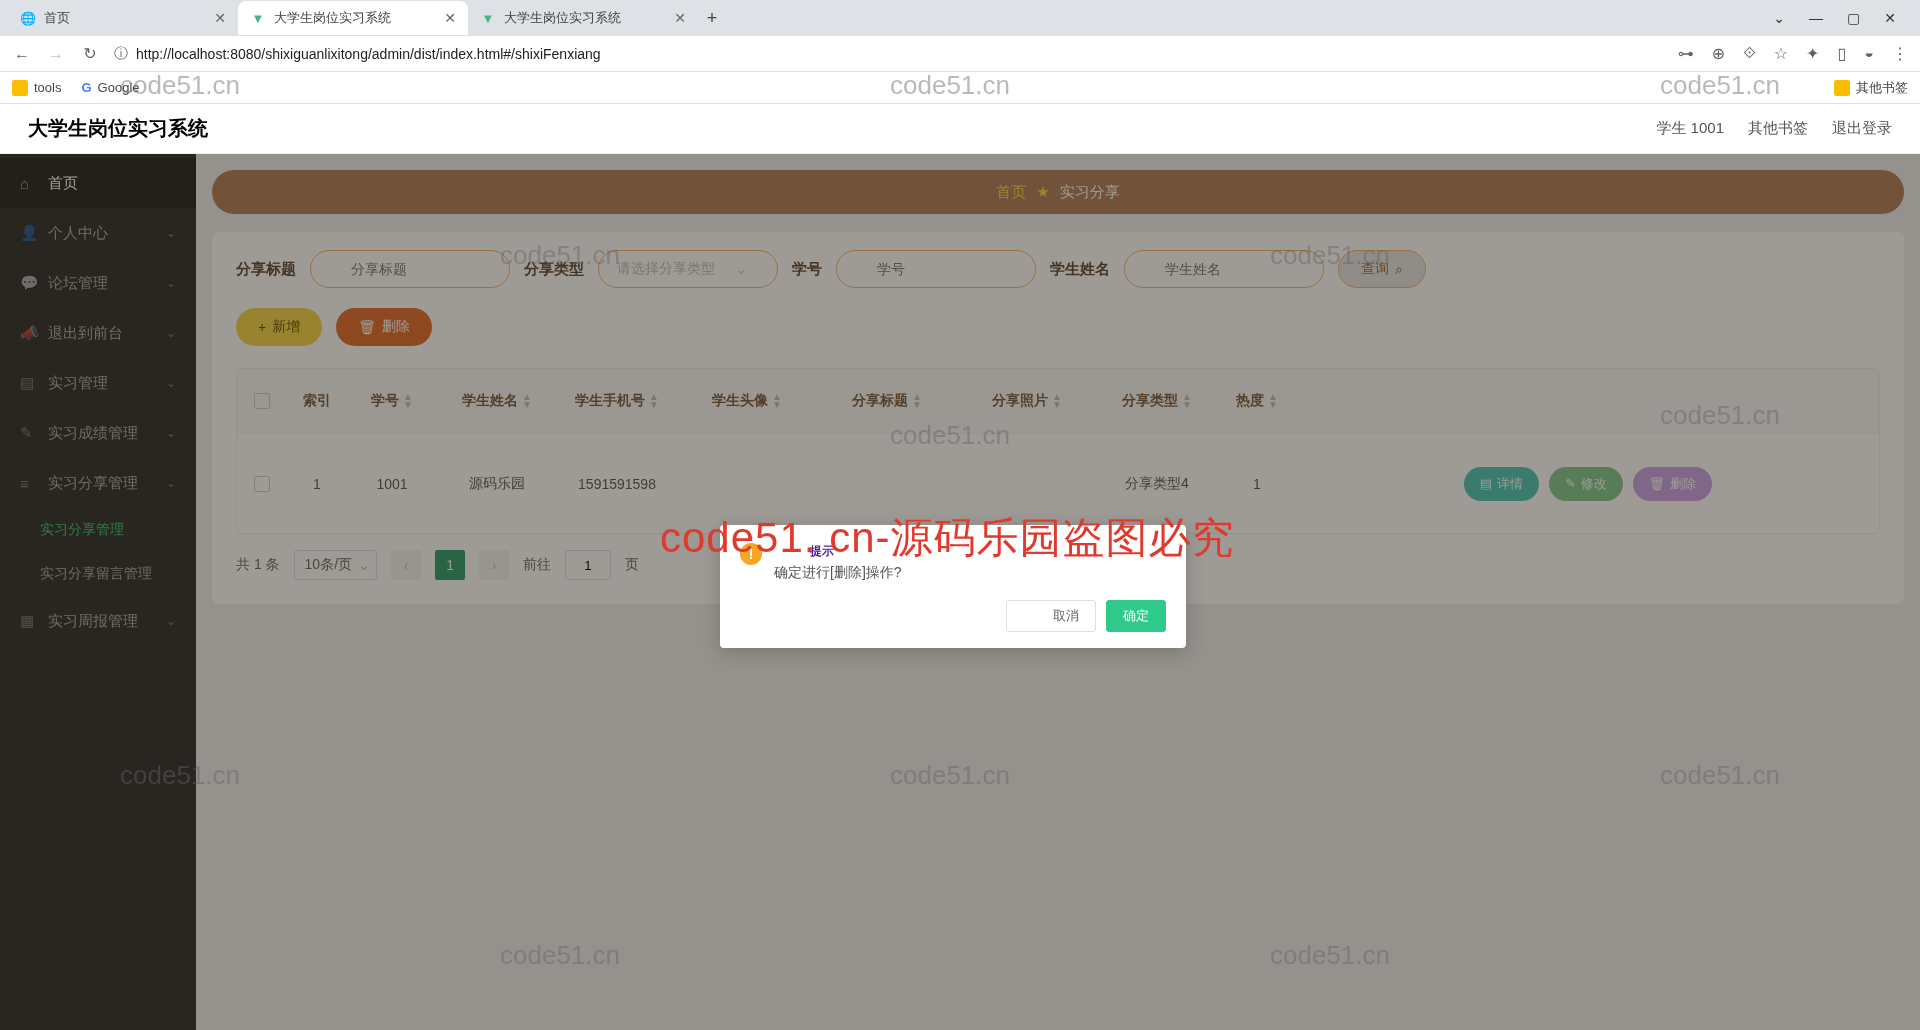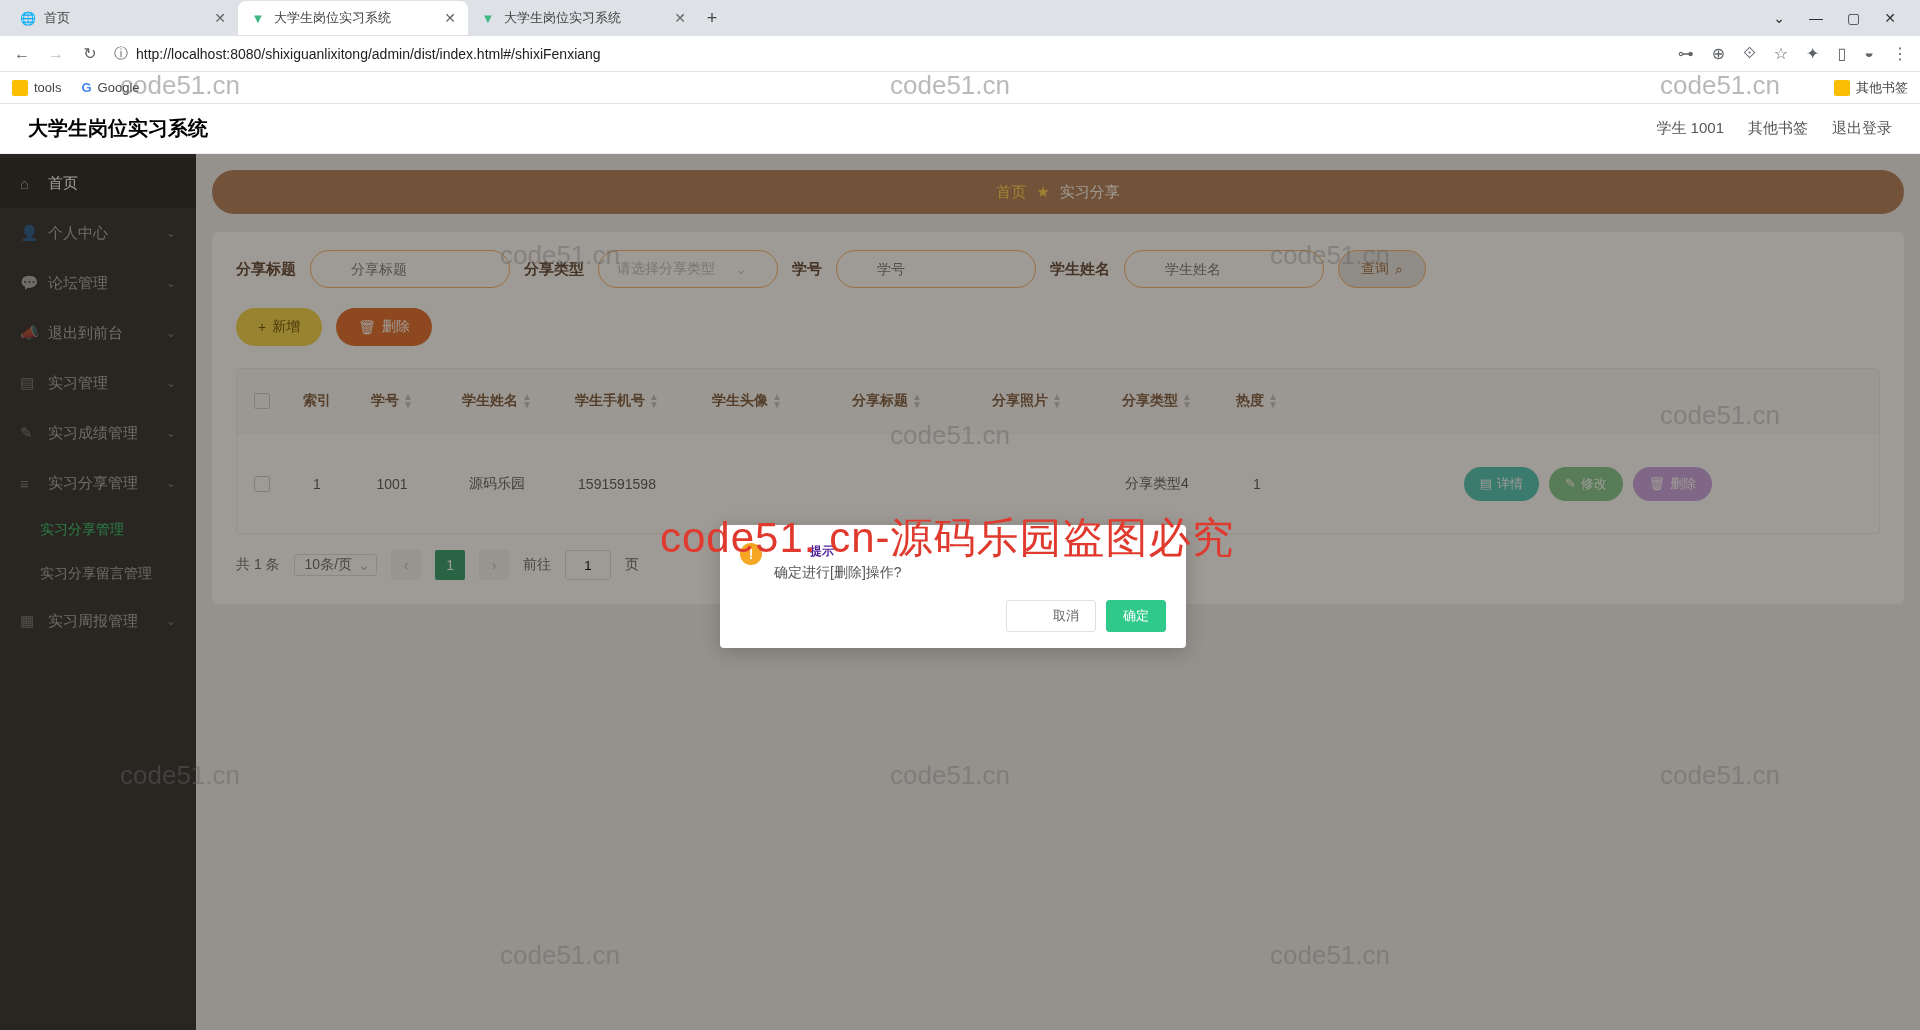--- a/index.html
+++ b/index.html
@@ -81,21 +81,21 @@
 .c-hot { width: 80px; }
 .c-op { flex: 1; }
 .trow { height: 100px; border-top: 1px solid #f0f0f0; font-size: 14px; color: #555; }
 .chk { width: 16px; height: 16px; border: 1px solid #ccc; border-radius: 2px; cursor: pointer; }
 .op-btn { height: 34px; padding: 0 16px; border-radius: 18px; border: none; font-size: 13px; cursor: pointer; display: inline-flex; align-items: center; gap: 5px; margin: 0 3px; }
 .op-detail { background: #49c7b8; color: #fff; }
 .op-edit { background: #7ec98f; color: #fff; }
 .op-del { background: #c9a3e6; color: #fff; }
 
 .pager { display: flex; align-items: center; gap: 14px; margin-top: 16px; font-size: 14px; color: #666; }
-.pg-sel { height: 22px; border: 1px solid #dcdfe6; border-radius: 3px; padding: 0 24px 0 10px; display: inline-flex; align-items: center; cursor: pointer; position: relative; }
+.pg-sel { height: 30px; border: 1px solid #dcdfe6; border-radius: 3px; padding: 0 24px 0 10px; display: inline-flex; align-items: center; cursor: pointer; position: relative; }
 .pg-btn { width: 30px; height: 30px; background: #f4f4f5; color: #bbb; display: inline-flex; align-items: center; justify-content: center; border-radius: 2px; cursor: pointer; }
 .pg-cur { width: 30px; height: 30px; background: #2a9d6e; color: #fff; display: inline-flex; align-items: center; justify-content: center; border-radius: 2px; }
 .pg-inp { width: 46px; height: 30px; border: 1px solid #dcdfe6; border-radius: 3px; text-align: center; }
 
 
 .overlay { position: absolute; inset: 0; background: rgba(40,30,20,.45); }
 .dialog { position: absolute; left: 720px; top: 525px; width: 466px; background: #fff; border-radius: 4px; box-shadow: 0 4px 20px rgba(0,0,0,.2); padding: 18px 20px 16px; }
 .dlg-head { display: flex; align-items: flex-start; gap: 12px; }
 .dlg-ico { width: 22px; height: 22px; border-radius: 50%; background: #f5a623; color: #fff; display: inline-flex; align-items: center; justify-content: center; font-weight: 700; font-size: 14px; flex-shrink: 0; }
 .dlg-title { font-size: 12px; color: #4c1d95; font-weight: 600; margin-bottom: 4px; margin-left: 36px; }

